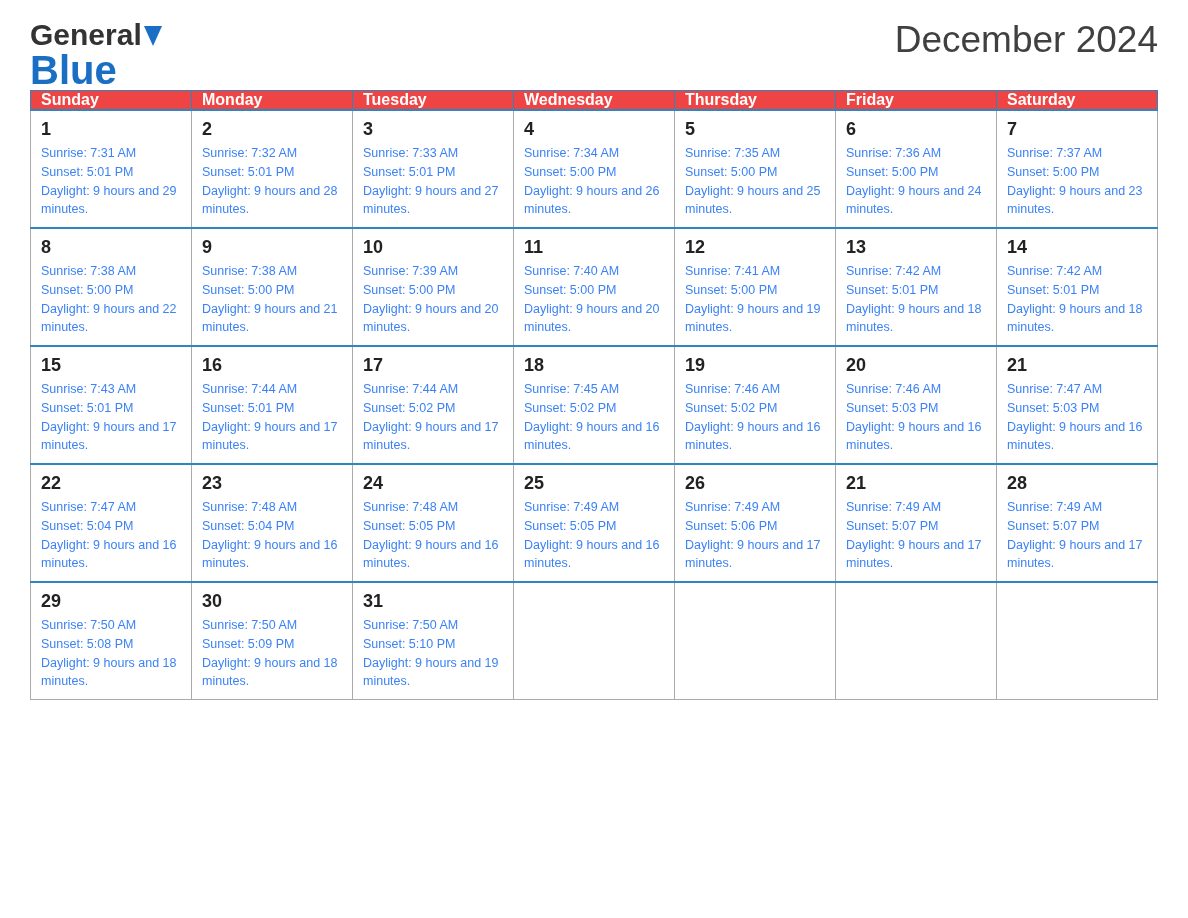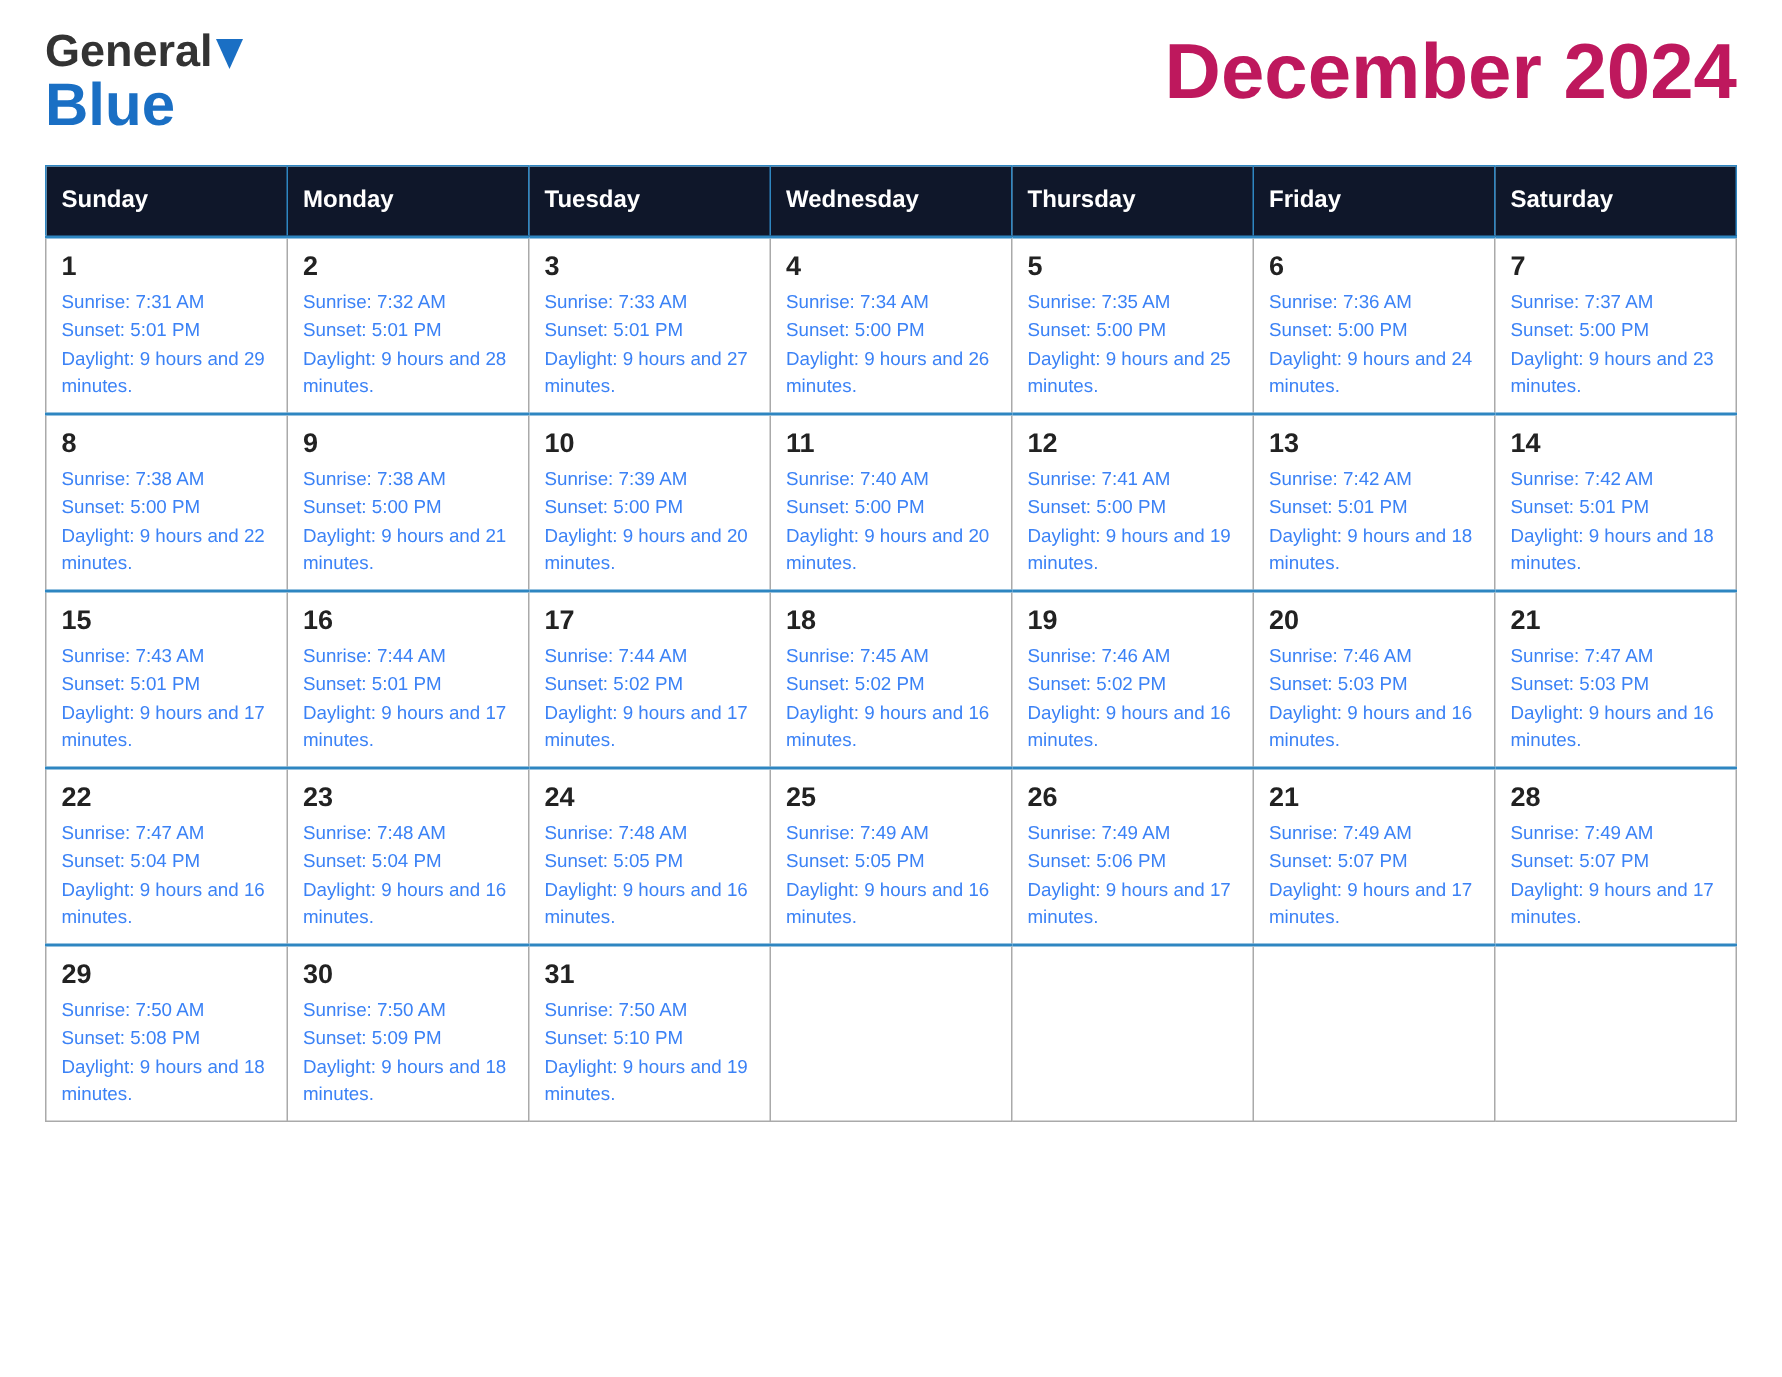--- a/index.html
+++ b/index.html
@@ -7,50 +7,49 @@
       font-family: Arial, sans-serif;
       background: #fff;
       padding: 20px 30px;
       width: 1188px;
       min-height: 918px;
     }
     .header-area {
       display: flex;
       justify-content: space-between;
       align-items: flex-start;
-      margin-bottom: 20px;
     }
     .logo-area {
       display: flex;
       flex-direction: column;
       align-items: flex-start;
     }
     .title-area {
       text-align: right;
     }
     .month-title {
-      font-size: 52px;
-      font-weight: bold;
-      color: #be185d;
+      font-size: 37px;
+      font-weight: normal;
+      color: #404040;
       line-height: 1.1;
     }
     .location-title {
       font-size: 22px;
       color: #555;
       margin-top: 4px;
     }
     table {
       width: 100%;
       border-collapse: collapse;
       table-layout: fixed;
     }
     thead tr th {
-      background-color: #0f172a;
+      background-color: #ef4444;
       color: #fff;
-      padding: 14px 10px;
+      padding: 0 10px;
       font-size: 16px;
       font-weight: bold;
       text-align: left;
       border: 1px solid #2e86c1;
     }
     tbody tr td {
       border: 1px solid #aaa;
       border-top: 2px solid #2e86c1;
       padding: 8px 10px;
       vertical-align: top;

